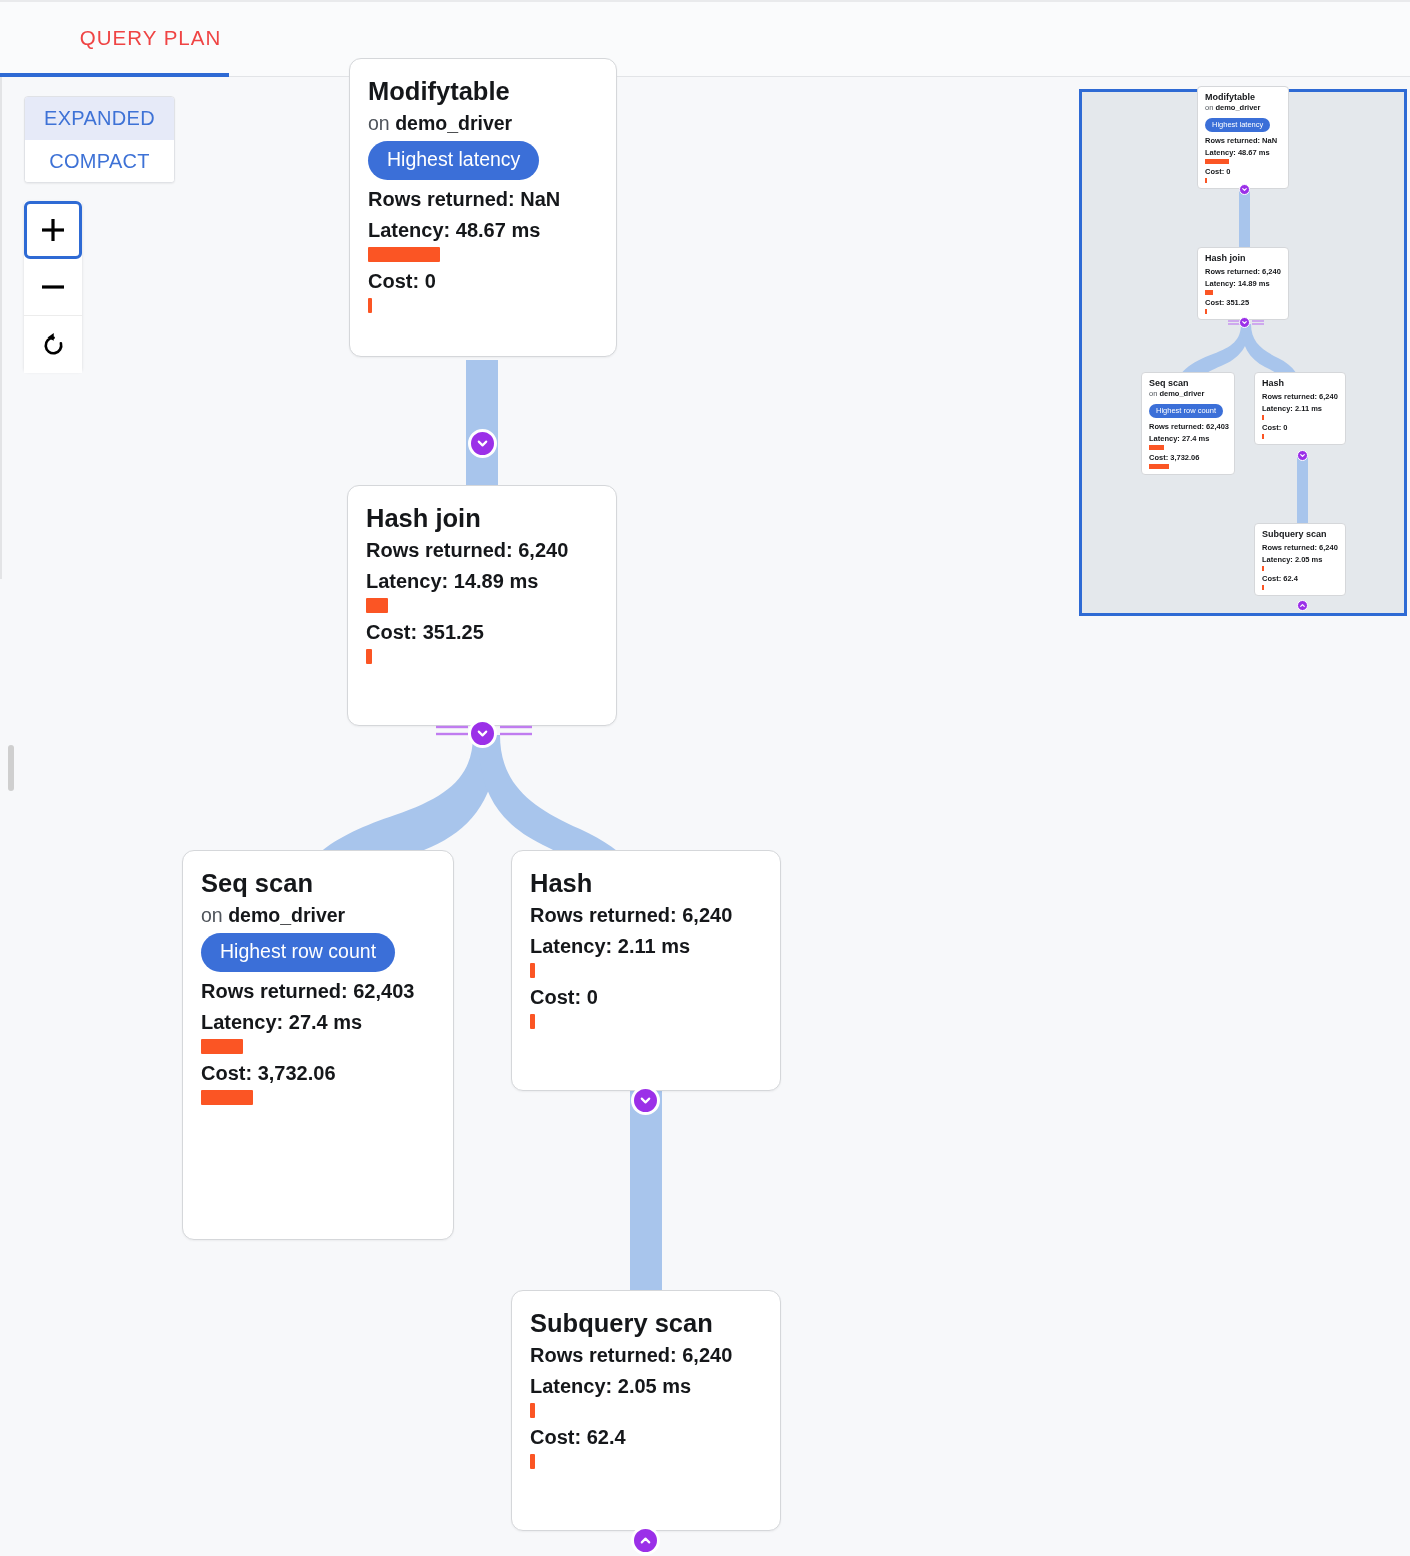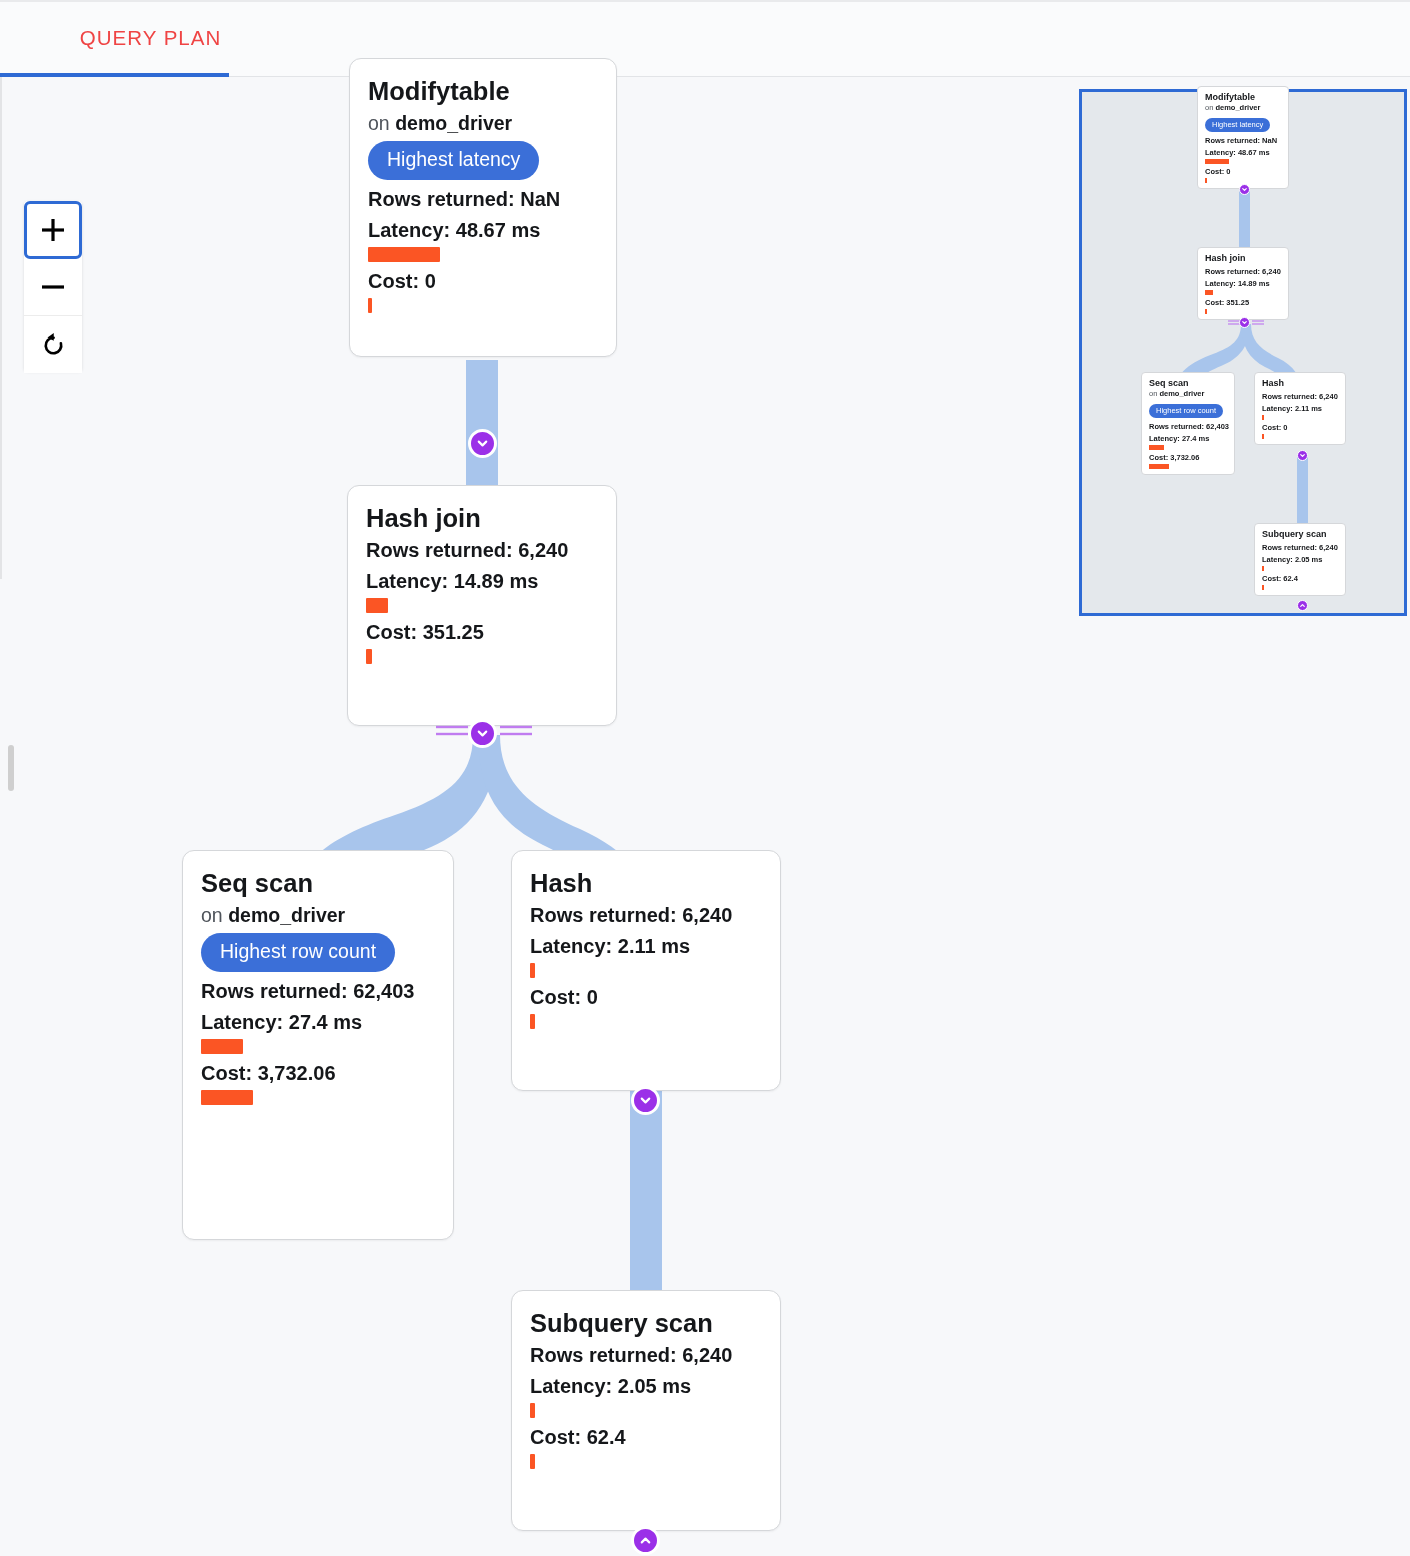--- a/index.html
+++ b/index.html
@@ -295,20 +295,24 @@
       <div class="bar" style="width:5px;"></div>
     </div>
     <div class="handle" style="left:631px; top:1449px;">
       <svg width="15" height="15" viewBox="0 0 24 24">
         <path d="M6 15 L12 9 L18 15" fill="none" stroke="#ffffff" stroke-width="3.4" stroke-linecap="round" stroke-linejoin="round"></path>
       </svg>
     </div>
 
   </div>
 
+  <div class="mode-toggle">
+    <div class="mode-btn selected">EXPANDED</div>
+    <div class="mode-btn">COMPACT</div>
+  </div>
 
   <div class="zoom-ctrl">
     <div class="zoom-btn first">
       <svg width="30" height="30" viewBox="0 0 30 30">
         <line x1="15" y1="4" x2="15" y2="26" stroke="#000" stroke-width="3.2"></line>
         <line x1="4" y1="15" x2="26" y2="15" stroke="#000" stroke-width="3.2"></line>
       </svg>
     </div>
     <div class="zoom-btn mid">
       <svg width="30" height="30" viewBox="0 0 30 30">

